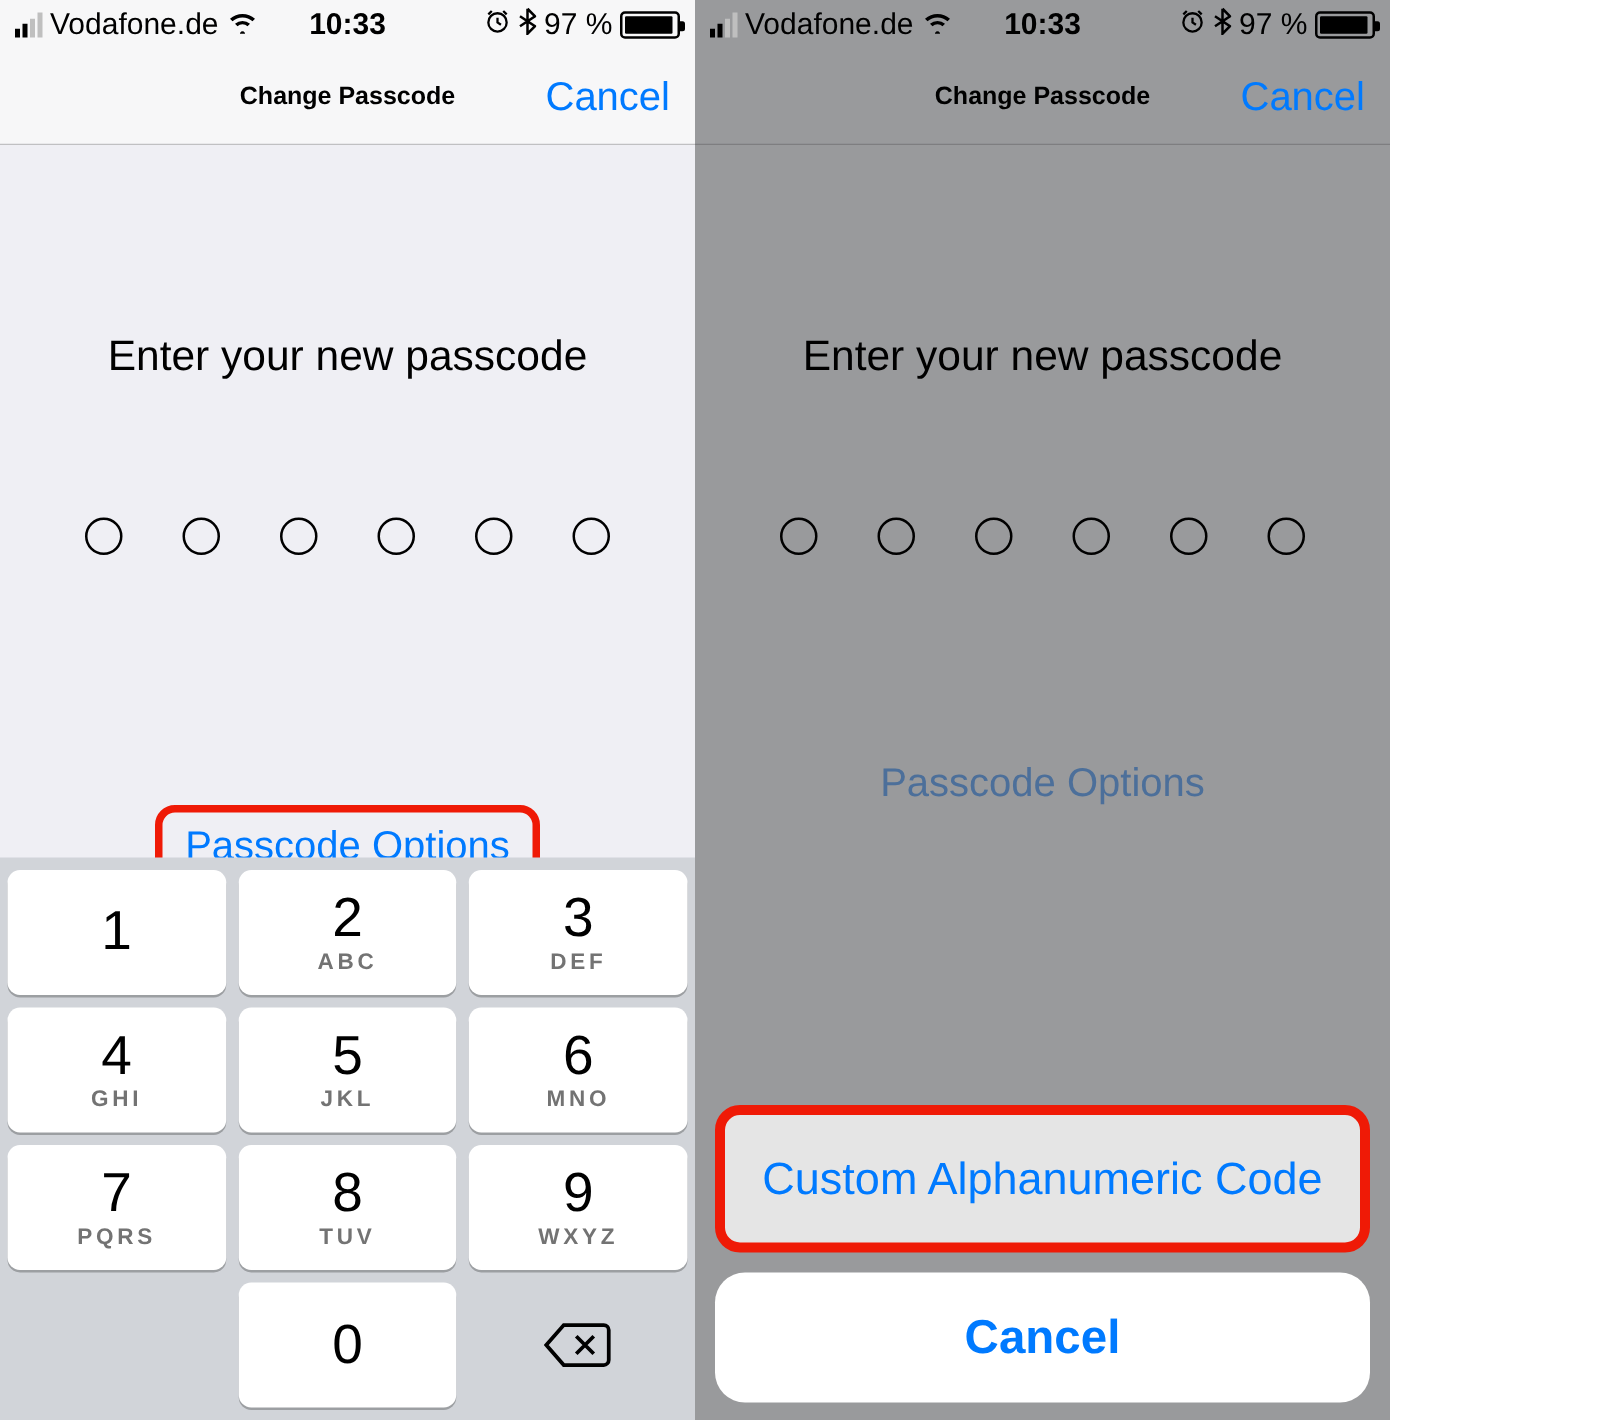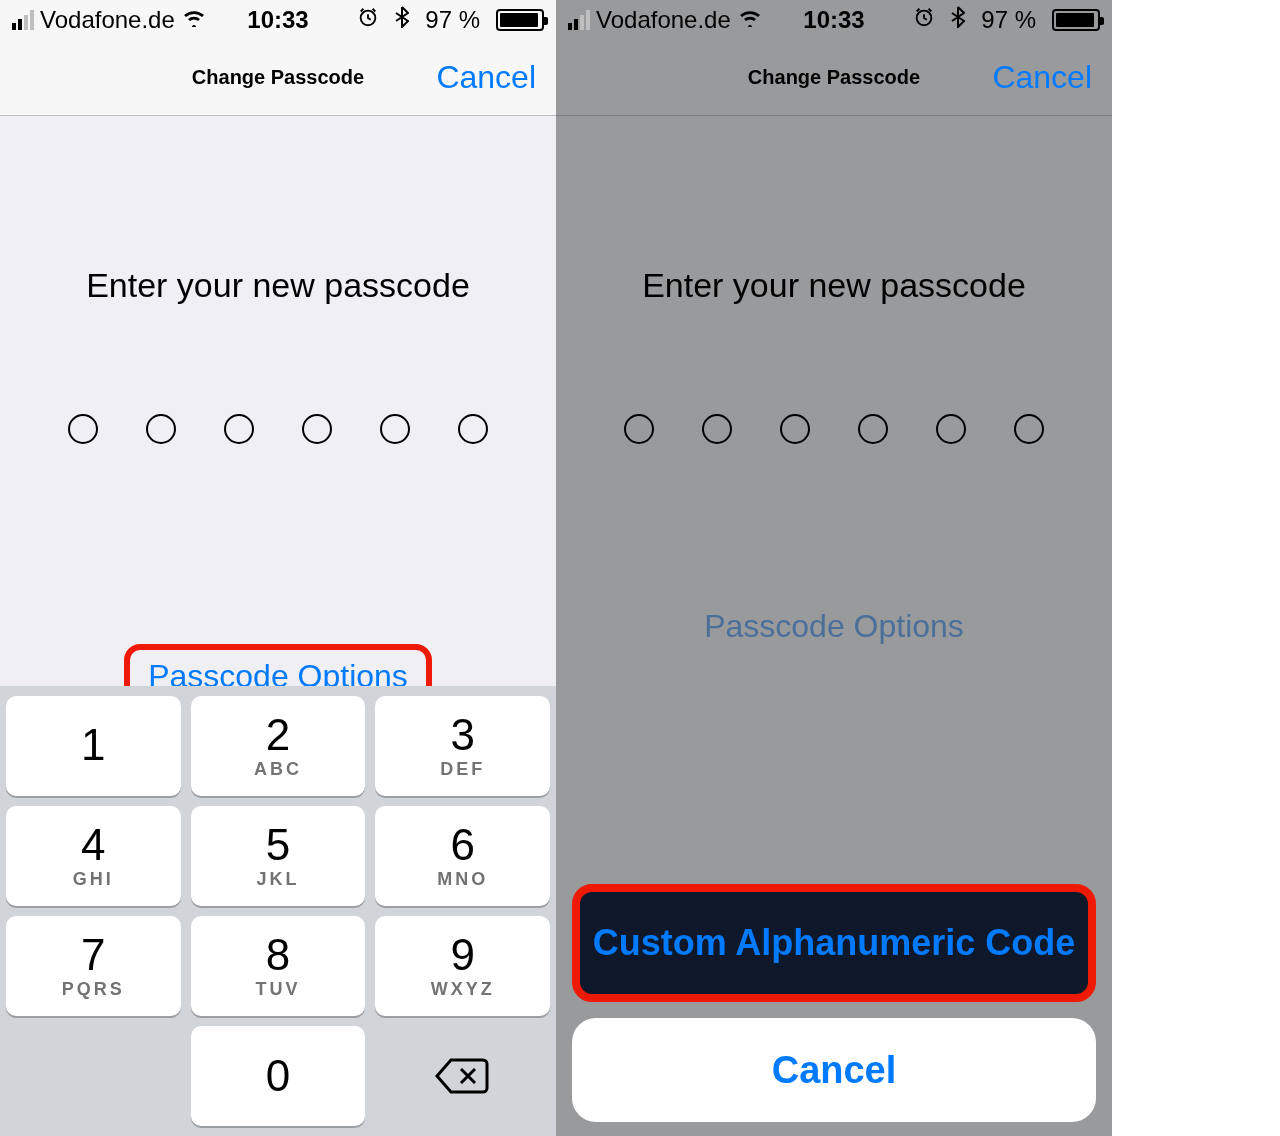--- a/index.html
+++ b/index.html
@@ -27,21 +27,21 @@
       padding: 0 12px;
       font-size: 24px;
       font-weight: 500;
       position: relative;
     }
     .phone-left .status-bar { background: #f7f7f8; }
     .phone-right .status-bar { background: #999a9c; }
 
     .status-left { display: flex; align-items: center; gap: 6px; }
     .status-center { position: absolute; left: 50%; transform: translateX(-50%); font-weight: 700; }
-    .status-right { margin-left: auto; display: flex; align-items: center; gap: 16px; justify-content: space-between; }
+    .status-right { margin-left: auto; display: flex; align-items: center; gap: 6px; justify-content: space-between; }
 
     .signal-bars { display: flex; align-items: flex-end; gap: 2px; height: 20px; }
     .bar { width: 4px; background: #bfbfbf; }
     .bar.on { background: #000; }
     .b1{height:7px}.b2{height:11px}.b3{height:15px}.b4{height:20px}
 
     .wifi-icon, .alarm-icon, .bt-icon { font-size: 22px; }
 
     .battery {
       width: 48px; height: 22px;
@@ -115,21 +115,21 @@
       display: flex; align-items: center; justify-content: center;
     }
     .del-svg { width: 56px; height: 40px; }
 
     
     .action-sheet {
       position: absolute; bottom: 14px; left: 16px; right: 16px;
       display: flex; flex-direction: column; gap: 16px;
     }
     .sheet-group {
-      background: #0f172a; border-radius: 24px; overflow: hidden; font-weight: bold;
+      background: #e5e5e5; border-radius: 24px; overflow: hidden;
     }
     .sheet-item {
       height: 102px; display: flex; align-items: center; justify-content: center;
       font-size: 36px; color: #007aff;
       border-bottom: 1px solid #e4e4e6;
     }
     .sheet-item:last-child { border-bottom: none; }
     .sheet-cancel {
       background: #fff; border-radius: 24px;
       height: 104px; display: flex; align-items: center; justify-content: center;

